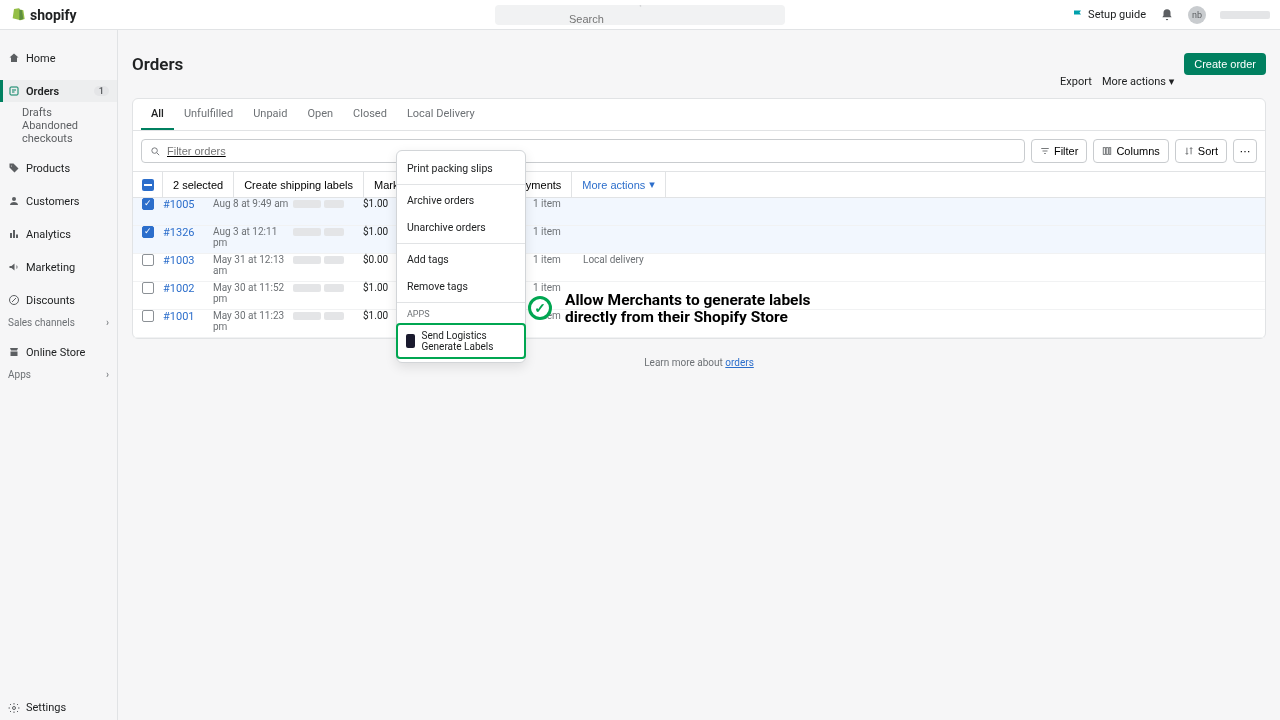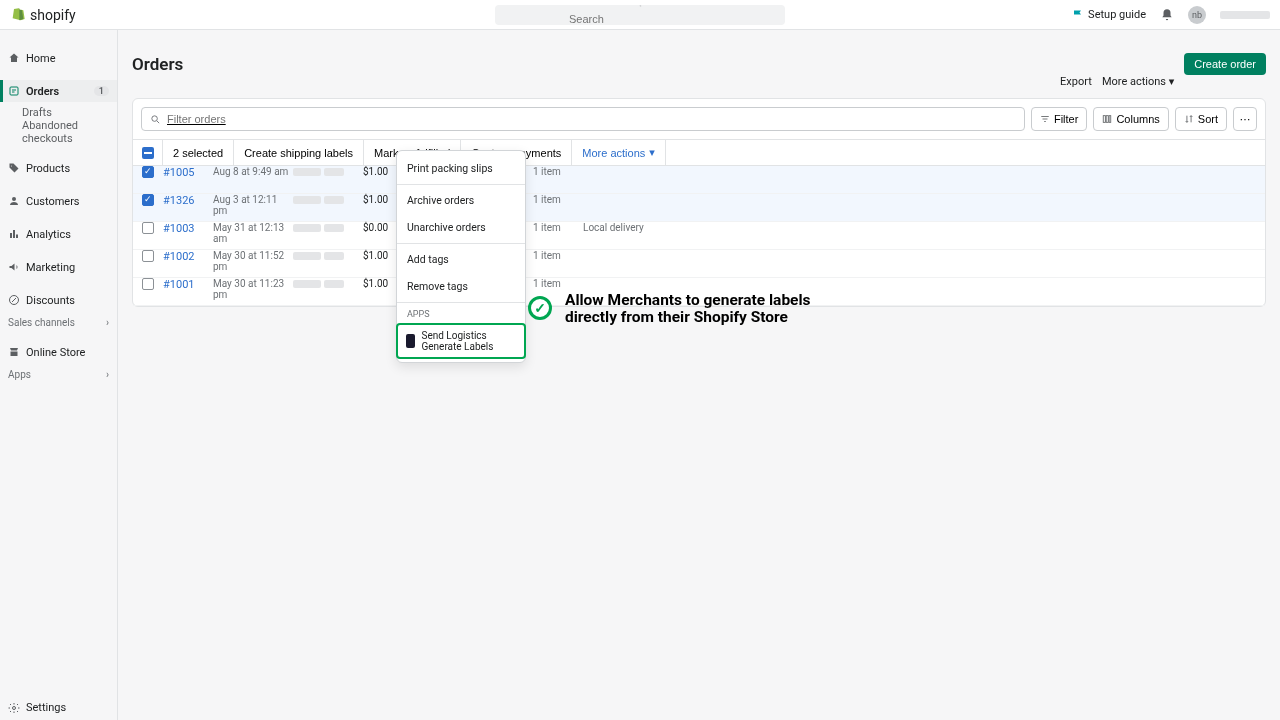--- a/index.html
+++ b/index.html
@@ -1,20 +1,20 @@
 <!DOCTYPE html>
 <html><head>
 <meta charset="utf-8">
 <style>
 * { box-sizing: border-box; margin: 0; padding: 0; }
 body { font-family: -apple-system, BlinkMacSystemFont, "Segoe UI", Roboto, sans-serif; font-size: 12px; color: #202223; background: #f6f6f7; width: 1280px; height: 720px; overflow: hidden; position: relative; }
 
 
 .topbar { height: 30px; background: #fff; border-bottom: 1px solid #e1e3e5; display: flex; align-items: center; padding: 0 10px; position: relative; }
-.logo { display: flex; align-items: center; gap: 4px; font-weight: 400; font-size: 14px; }
+.logo { display: flex; align-items: center; gap: 4px; font-weight: 700; font-size: 14px; }
 .logo-icon { width: 16px; height: 16px; }
 .search-wrap { position: absolute; left: 50%; transform: translateX(-50%); width: 290px; height: 20px; background: #f1f2f3; border-radius: 4px; display: flex; align-items: center; padding: 0 8px; gap: 6px; color: #6d7175; flex-direction: column; }
 .search-wrap input { border: none; background: transparent; outline: none; font-size: 11px; flex: 1; }
 .topbar-right { margin-left: auto; display: flex; align-items: center; gap: 14px; }
 .setup-guide { display: flex; align-items: center; gap: 4px; font-size: 11px; color: #202223; }
 .avatar { width: 18px; height: 18px; border-radius: 50%; background: #c9cccf; display: flex; align-items: center; justify-content: center; font-size: 9px; color: #5c5f62; }
 .user-name { width: 50px; height: 8px; background: #e4e5e7; border-radius: 2px; }
 
 
 .sidebar { position: absolute; left: 0; top: 30px; bottom: 0; width: 118px; background: #f6f6f7; border-right: 1px solid #e1e3e5; display: flex; flex-direction: column; }
@@ -205,20 +205,28 @@
   <div class="page-header">
     <div class="page-title">Orders</div>
     <div class="page-actions">
       <span>Export</span>
       <span><span>More actions</span> ▾</span>
       <button class="btn-primary">Create order</button>
     </div>
   </div>
 
   <div class="card">
+    <div class="tabs">
+      <div class="tab active">All</div>
+      <div class="tab">Unfulfilled</div>
+      <div class="tab">Unpaid</div>
+      <div class="tab">Open</div>
+      <div class="tab">Closed</div>
+      <div class="tab">Local Delivery</div>
+    </div>
 
     <div class="filter-row">
       <div class="filter-input">
         <svg width="11" height="11" viewBox="0 0 24 24">
             <circle cx="10" cy="10" r="6" fill="none" stroke="#6d7175" stroke-width="2"></circle>
             <line x1="15" y1="15" x2="20" y2="20" stroke="#6d7175" stroke-width="2"></line>
           </svg>
         <input placeholder="Filter orders" style="">
       </div>
       <button class="filter-btn">
@@ -318,20 +326,23 @@
     <div class="cell-cust"><span class="redact" style="width:28px"></span> <span class="redact" style="width:20px"></span></div>
     <div class="cell-total">$1.00</div>
     <div style="width:130px"></div>
     <div class="cell-items">1 item</div>
     <div class="cell-delivery"></div>
   </div>
       </div>
 
   </div>
 
+  <div class="learn-more">
+    <span>Learn more about </span><a href="#">orders</a>
+  </div>
 </div>
 
 <div class="dropdown">
   <div class="dd-item">Print packing slips</div>
   <div class="dd-sep"></div>
   <div class="dd-item">Archive orders</div>
   <div class="dd-item">Unarchive orders</div>
   <div class="dd-sep"></div>
   <div class="dd-item">Add tags</div>
   <div class="dd-item">Remove tags</div>

